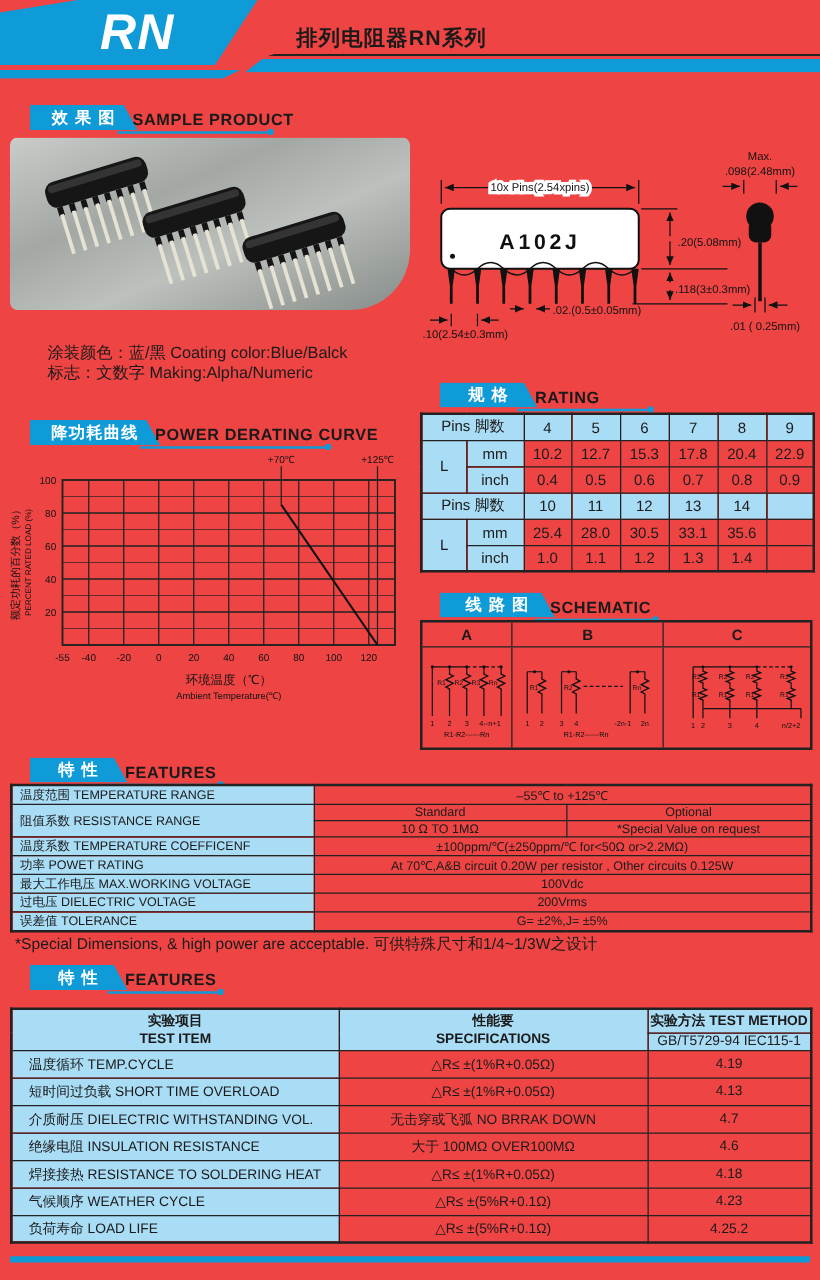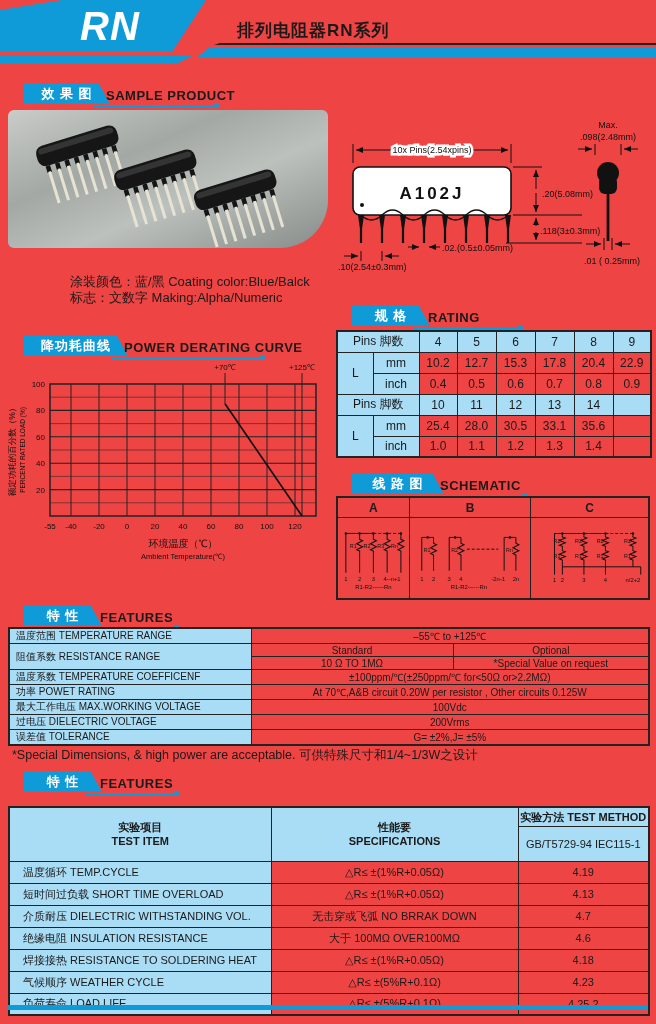--- a/index.html
+++ b/index.html
@@ -25,21 +25,21 @@
   .sec .box{position:absolute;left:0;top:0;height:20px;background:var(--blue);color:#fff;
     font-size:13px;font-weight:bold;line-height:20px;text-align:center;letter-spacing:1px;
     clip-path:polygon(0 0,calc(100% - 11px) 0,100% 100%,0 100%);margin-left:16px;}
   .sec .en{position:absolute;top:4px;font-size:13px;font-weight:bold;letter-spacing:.5px;white-space:nowrap;}
   .sec .rule{position:absolute;bottom:0;height:2px;background:var(--blue);}
   .sec .dot{position:absolute;bottom:-1px;width:5px;height:5px;border-radius:50%;background:var(--blue);}
 
   
   #photo{position:absolute;left:8px;top:110px;width:320px;height:138px;overflow:hidden;
     border-radius:6px 6px 48px 6px;}
-  #coating{position:absolute;left:38px;top:274px;font-size:13px;line-height:16px;margin-left:32px;}
+  #coating{position:absolute;left:38px;top:274px;font-size:13px;line-height:16px;}
 
   
   #dims{position:absolute;left:336px;top:116px;}
   #derating{position:absolute;left:4px;top:356px;}
   svg text{font-family:"Liberation Sans",sans-serif;}
 
   
   table{border-collapse:collapse;table-layout:fixed;}
   td{border:1px solid #222;text-align:center;vertical-align:middle;overflow:hidden;white-space:nowrap;}
   .hb{background:var(--lb);}
@@ -566,21 +566,21 @@
         <div>实验项目</div>
         <div>TEST ITEM</div>
       </td>
       <td rowspan="2" class="hb h2l">
         <div>性能要</div>
         <div>SPECIFICATIONS</div>
       </td>
       <td class="hb h2l" style="height:19px;">实验方法 TEST METHOD</td>
     </tr>
     <tr>
-      <td class="hb" style="height:35px;">GB/T5729-94 IEC115-1</td>
+      <td class="hb" style="height:14px;">GB/T5729-94 IEC115-1</td>
     </tr>
     <tr>
       <td class="hb lbl">温度循环 TEMP.CYCLE</td>
       <td>△R≤ ±(1%R+0.05Ω)</td>
       <td>4.19</td>
     </tr>
     <tr>
       <td class="hb lbl">短时间过负载 SHORT TIME OVERLOAD</td>
       <td>△R≤ ±(1%R+0.05Ω)</td>
       <td>4.13</td>

